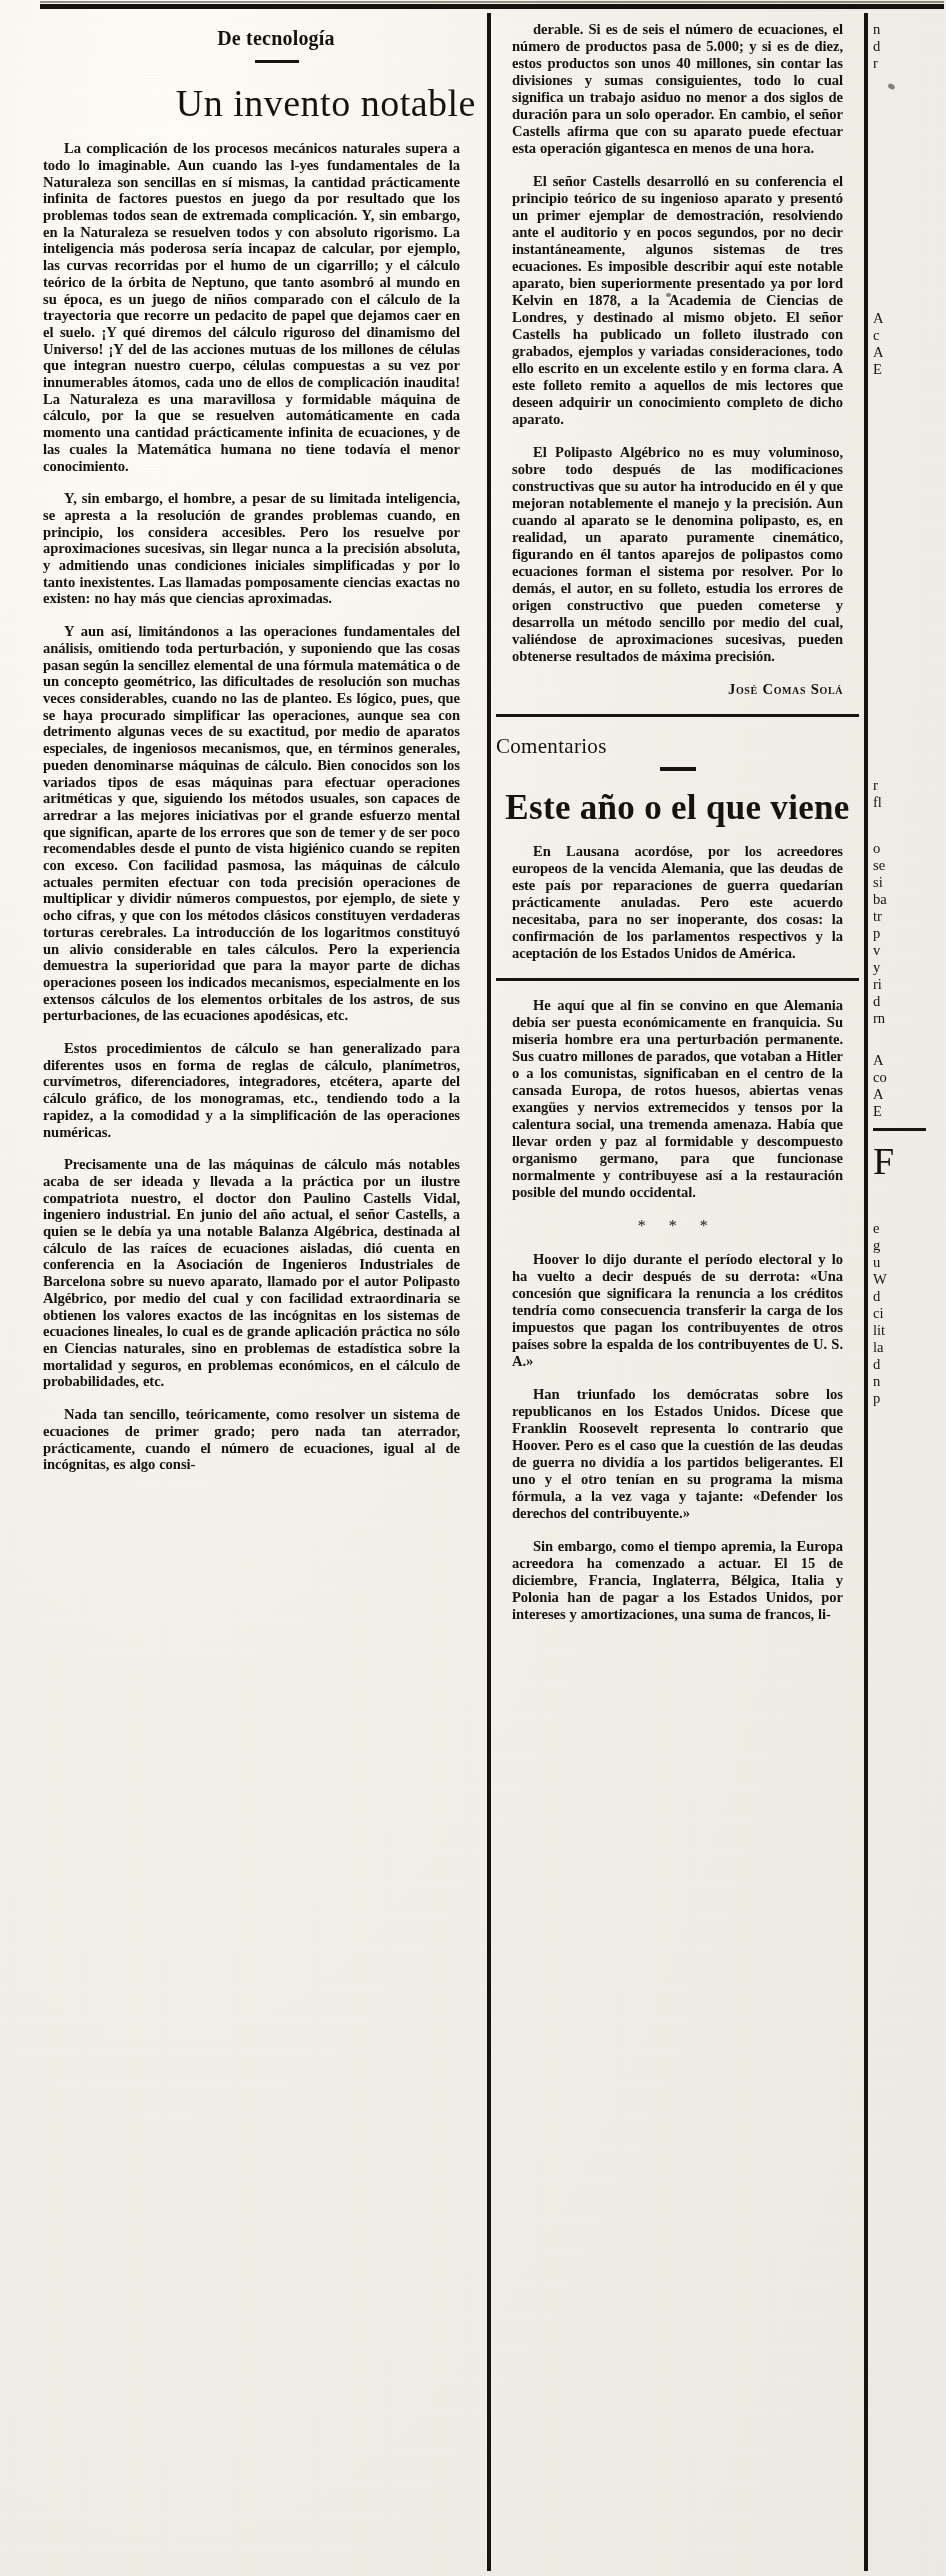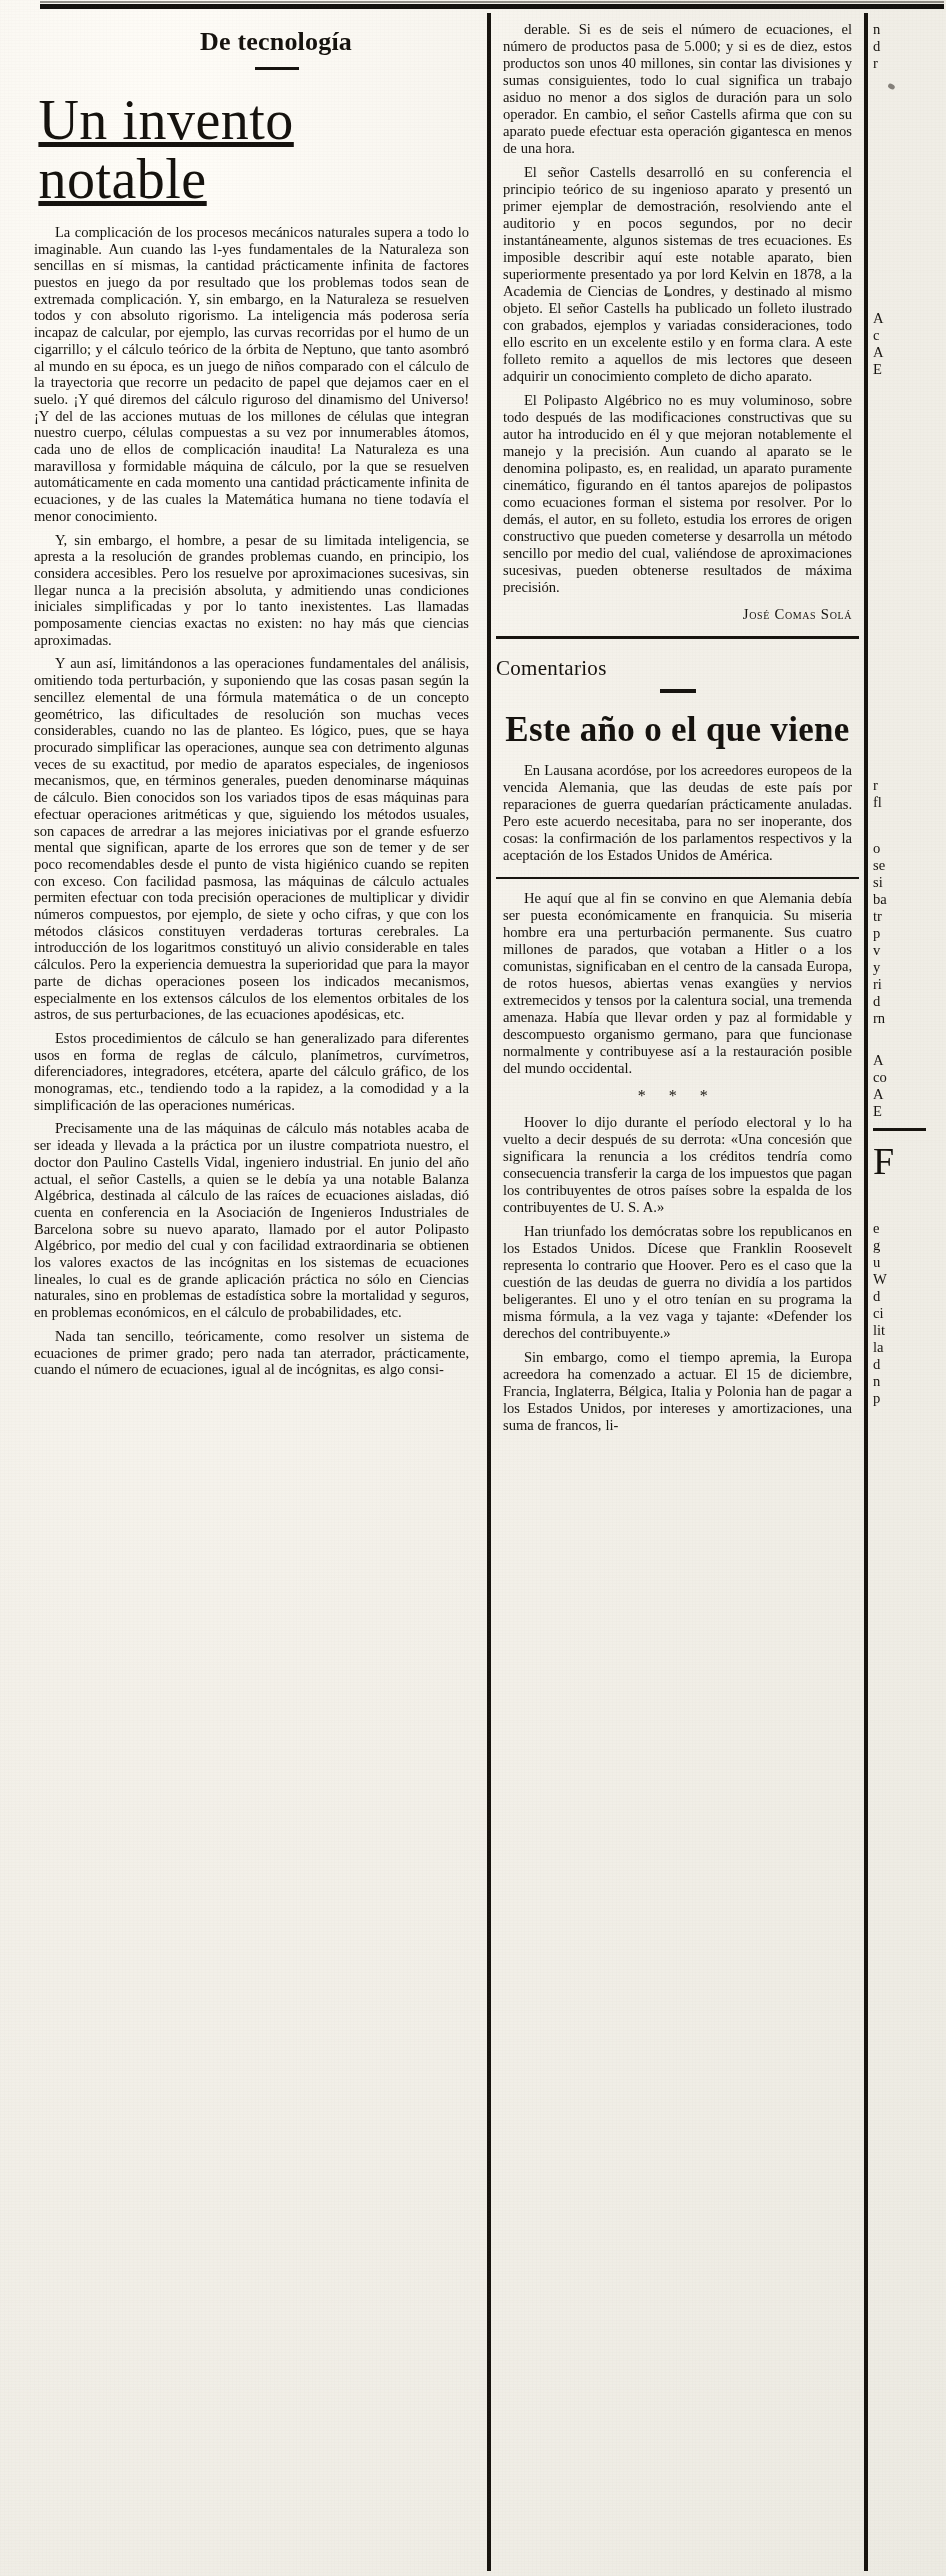--- a/index.html
+++ b/index.html
@@ -45,73 +45,73 @@
 
   
   .col{position:absolute;top:0;}
   .col-1{left:27px;width:449px;}
   .col-2{left:496px;width:363px;}
   .col-3{left:873px;width:73px;overflow:hidden;}
 
   
   .kicker{
     text-align:center;
-    font-size:26px;
+    font-size:20px;
     font-weight:700;
     letter-spacing:0.2px;
     margin:27px 0 0 0;
     padding-left:49px;
     font-family:"Liberation Serif","DejaVu Serif",serif;
   }
   .dash{
     width:44px;height:3.8px;background:#16130f;
     margin:9.5px auto 0 auto;
     position:relative;left:25px;
   }
   .dash.small{width:36px;height:3.8px;left:0;margin:8.6px auto 0 auto;}
 
   
   .headline{
-    text-align:left;
-    font-size:56px;
+    text-align:right;
+    font-size:38px;
     font-weight:400;
     letter-spacing:0.5px;
     line-height:1.05;
     margin:21px 0 15px 0;
     font-family:"Liberation Serif","DejaVu Serif",serif;
     padding-left:11.4px;
-    text-decoration:underline;
   }
   .headline-2{
     text-align:center;
     font-size:35px;
     font-weight:700;
     line-height:1.05;
     margin:19px 0 13.3px 0;
     letter-spacing:0.3px;
   }
   .section-title{
     text-align:left;
     font-size:21px;
     font-weight:400;
     letter-spacing:0.3px;
     margin:17px 0 0 0;
   }
 
   
   .body p{
-    margin:7px;
+    margin:16px;
     text-align:justify;
     text-align-last:left;
     font-size:14.6px;
     line-height:16.7px;
     text-indent:21px;
     letter-spacing:-0.05px;
     word-spacing:0.4px;
     hyphens:none;
+    font-weight:bold;
   }
   .col-2 .body p{font-size:14.6px;line-height:17px;}
   .body p.sig{
     text-indent:0;text-align:center;text-align-last:right;
     font-variant:small-caps;font-size:14.7px;
     margin-top:9.5px;letter-spacing:0.6px;
   }
   .body p.quote{
     text-indent:21px;
   }

